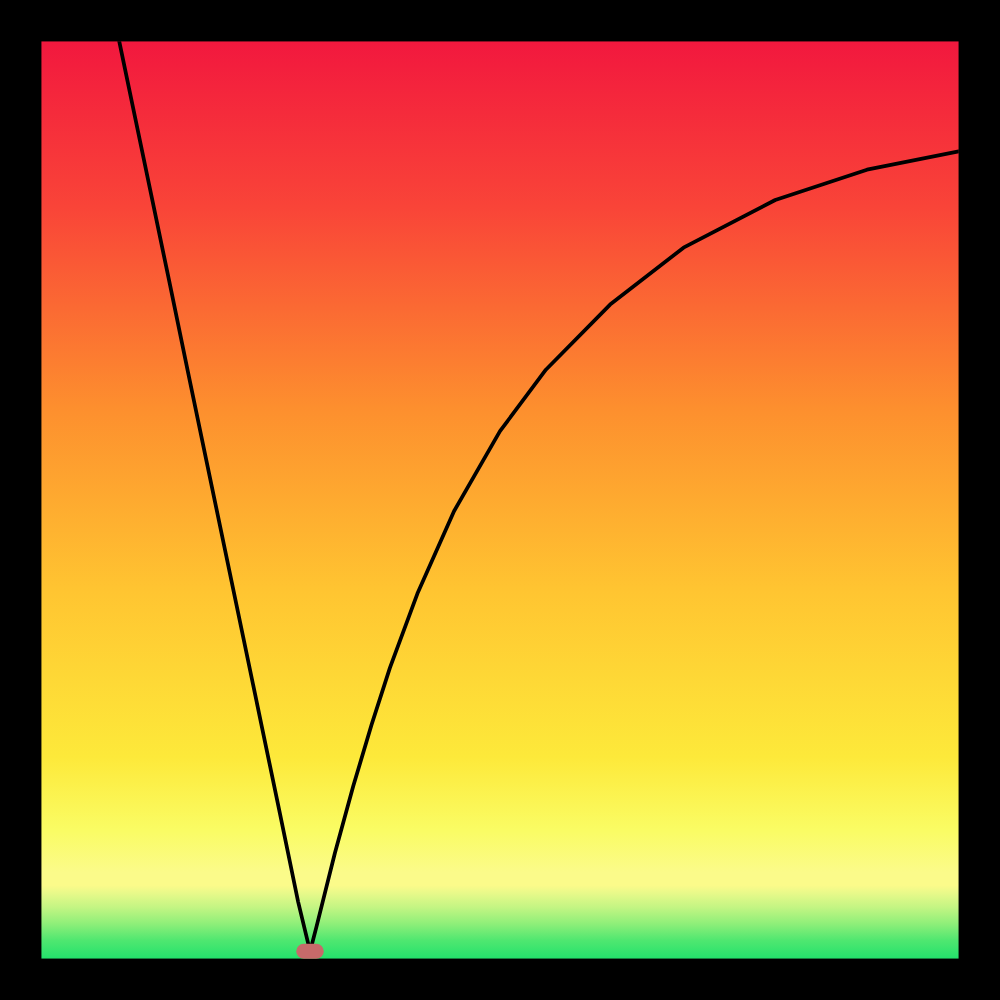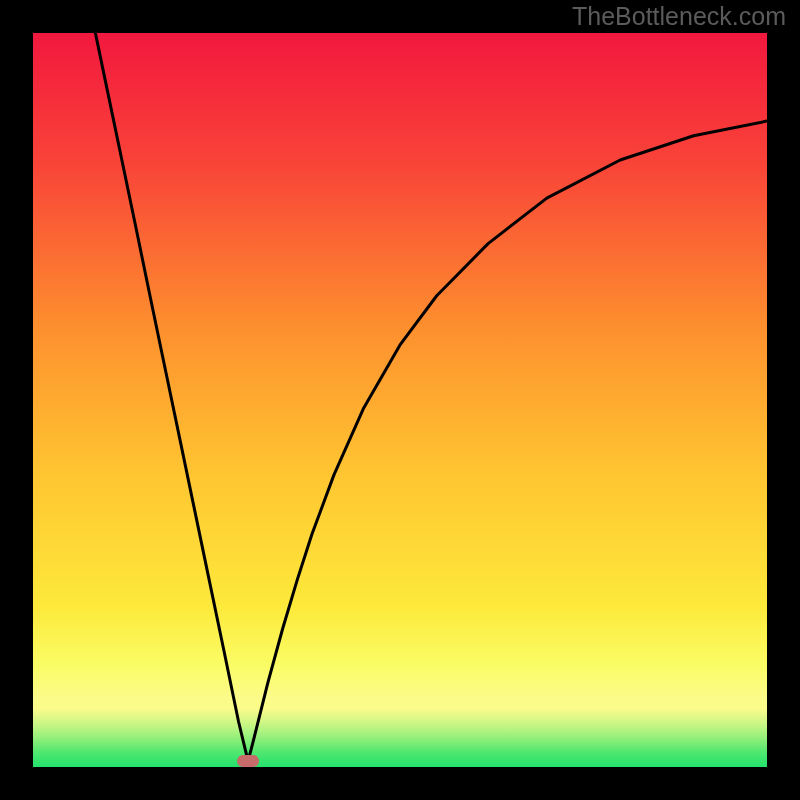--- a/index.html
+++ b/index.html
@@ -57,21 +57,20 @@
     background: #c76a6a;
     border-radius: 7px;
     transform: translate(-50%, -50%);
     z-index: 30;
   }
 </style>
 </head>
 <body>
 
 <div class="frame">
-  <div class="watermark">TheBottleneck.com</div>
 
   <div class="plot-area">
     <svg class="gradient-bg" viewBox="0 0 734 734" preserveAspectRatio="none">
       <defs>
         <linearGradient id="bg" x1="0" y1="0" x2="0" y2="1">
           <stop offset="0%" stop-color="#f2183e"></stop>
           <stop offset="18%" stop-color="#f94438"></stop>
           <stop offset="40%" stop-color="#fd8f2e"></stop>
           <stop offset="60%" stop-color="#ffc531"></stop>
           <stop offset="78%" stop-color="#fde93a"></stop>

